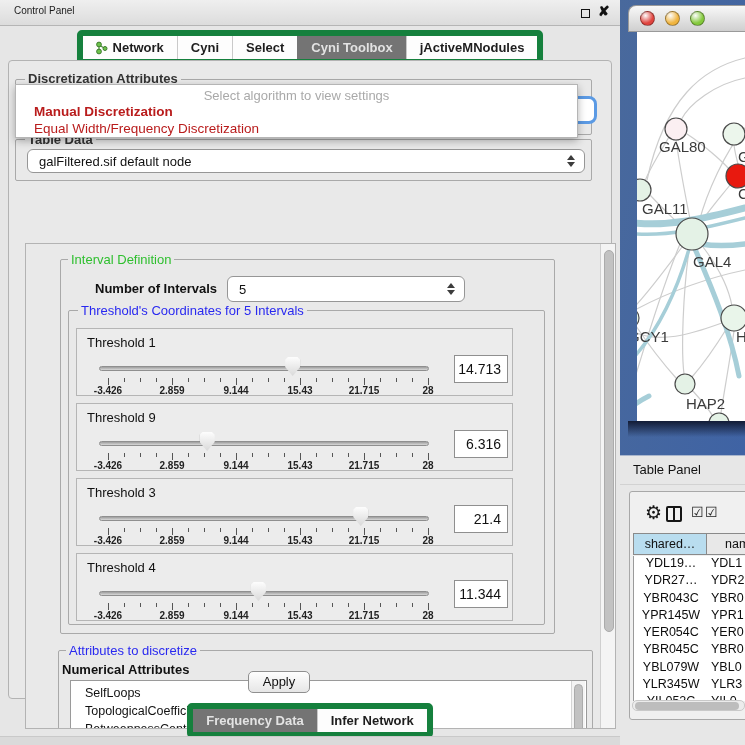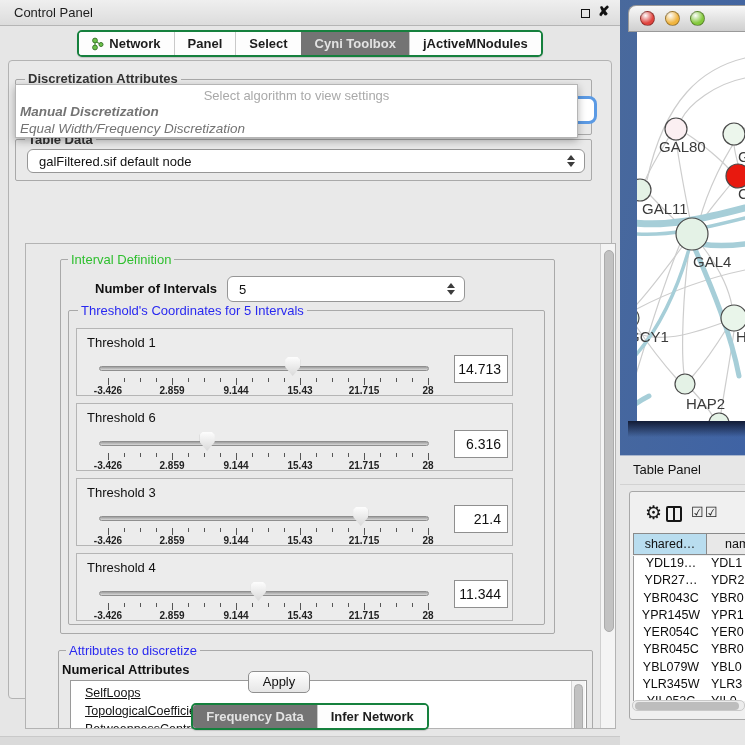--- a/index.html
+++ b/index.html
@@ -2,26 +2,26 @@
 <html><head>
 <meta charset="utf-8">
 <style>
   html,body{margin:0;padding:0;background:#cfcfcf;}
   *{box-sizing:border-box;font-family:"Liberation Sans",sans-serif;}
   .screen{position:relative;width:745px;height:745px;background:#e6e6e6;overflow:hidden;}
   .abs{position:absolute;}
 
   
   .cp-titlebar{left:0;top:0;width:620px;height:26px;background:linear-gradient(#efefef,#dcdcdc);border-bottom:1px solid #b5b5b5;}
-  .cp-title{left:14px;top:5px;font-size:13px;color:#1c1c1c;}
+  .cp-title{left:14px;top:5px;font-size:10px;color:#1c1c1c;}
   .win-float{left:581px;top:9px;width:9px;height:9px;border:1.6px solid #111;}
   .win-close{left:598px;top:3px;font-size:14px;font-weight:bold;color:#111;}
 
   .tabbar{display:flex;justify-content:center;left:0;width:620px;}
-  .tabgroup{display:flex;border:2px solid #15803d;border-radius:5px;overflow:hidden;background:#fff;box-shadow:0 1px 1px rgba(0,0,0,.15);}
+  .tabgroup{display:flex;border:6px solid #15803d;border-radius:5px;overflow:hidden;background:#fff;box-shadow:0 1px 1px rgba(0,0,0,.15);}
   .tab{display:flex;align-items:center;gap:5px;padding:4px 13px;font-size:13px;font-weight:bold;color:#1d1d1d;background:#fdfdfd;border-left:1px solid #c9c9c9;cursor:default;white-space:nowrap;}
   .tab:first-child{border-left:none;}
   .tab.sel{background:#747474;color:#e3e3e3;border-left-color:#747474;}
 
   .cp-panel{left:8px;top:60px;width:604px;height:639px;background:#e9e9e9;border:1px solid #b3b3b3;border-radius:4px;}
 
   .group{border:1px solid #a9a9a9;border-radius:2px;}
   .group-label{font-size:13px;background:#e9e9e9;padding:0 3px;white-space:nowrap;z-index:5;}
   .g-green{color:#2ebf2e;}
   .g-blue{color:#2929f0;text-align:center;}
@@ -31,35 +31,35 @@
   .combo .txt{padding-left:11px;flex:1;}
   .spinner{width:9px;margin-right:9px;display:flex;flex-direction:column;align-items:center;gap:2px;}
   .spinner i{width:0;height:0;border-left:4px solid transparent;border-right:4px solid transparent;}
   .spinner .up{border-bottom:5px solid #3c3c3c;}
   .spinner .dn{border-top:5px solid #3c3c3c;}
 
   .focus-combo{border:3px solid #5b9ae4;border-radius:8px;background:#fff;z-index:10;}
 
   .popup{background:#fff;border:1px solid #b5b5b5;box-shadow:0 3px 8px rgba(0,0,0,.3);z-index:30;}
   .popup .ph{font-size:13px;color:#a9a9a9;text-align:center;padding-top:3px;height:18px;}
-  .popup .item{font-size:13.5px;color:#737373;padding:1px 4px;height:17px;line-height:16px;font-style:italic;}
+  .popup .item{font-size:13.5px;color:#b91c1c;padding:1px 18px;height:17px;line-height:16px;}
   .popup .item.b{font-weight:bold;}
 
   .viewport{left:16px;top:182px;width:591px;height:486px;border:1px solid #b3b3b3;background:#e9e9e9;overflow:hidden;}
 
   .thr-box{left:50px;width:437px;height:68px;background:#ececec;border:1px solid #b5b5b5;}
   .thr-label{left:10px;top:6px;font-size:13px;font-weight:normal;color:#111;}
   .thr-track{left:22px;top:37px;width:330px;height:5px;border-radius:3px;background:linear-gradient(#9d9d9d,#d8d8d8);border:1px solid #8f8f8f;}
   .thr-thumb{width:15px;height:19px;top:28px;background:linear-gradient(#fdfdfd,#d9d9d9);clip-path:polygon(18% 0,82% 0,100% 14%,100% 52%,50% 100%,0 52%,0 14%);filter:drop-shadow(0 0 1px #777);}
   .tick{width:1px;background:#555;top:49px;}
   .tick-lab{top:56px;width:44px;text-align:center;font-size:10px;font-weight:bold;color:#222;}
   .thr-value{left:377px;top:26px;width:54px;height:28px;background:#fff;border:1px solid #8f8f8f;font-size:14px;color:#111;text-align:right;line-height:26px;padding-right:6px;}
 
   .list-box{background:#fff;border:1px solid #9a9a9a;}
-  .list-item{font-size:12.5px;color:#111;padding-left:14px;height:18px;line-height:18px;text-decoration:underline;}
+  .list-item{font-size:12.5px;color:#111;padding-left:14px;height:18px;line-height:18px;}
 
   .vscroll{background:#f4f4f4;border-left:1px solid #cfcfcf;}
   .scroll-thumb{background:#c2c2c2;border-radius:5px;border:1px solid #ababab;}
 
   .btn{background:linear-gradient(#fefefe,#e6e6e6);border:1px solid #8f8f8f;border-radius:5px;font-size:13px;color:#111;text-align:center;line-height:20px;}
 
   
   .desktop{left:620px;top:0;width:125px;height:455px;background:linear-gradient(100deg,#49699c,#3f63a4);}
   .net-titlebar{left:628px;top:5px;width:117px;height:27px;border-radius:8px 0 0 0;background:linear-gradient(#f8f8f8,#cfcfcf);border:1px solid #9a9a9a;border-right:none;}
   .light{width:15px;height:15px;border-radius:50%;top:5px;border:1px solid rgba(0,0,0,.35);}
@@ -99,21 +99,21 @@
           <svg width="12" height="14" viewBox="0 0 12 14">
             <line x1="3" y1="4" x2="3" y2="10" stroke="#4d8f3c" stroke-width="1.2"></line>
             <line x1="3" y1="4" x2="9" y2="7.5" stroke="#4d8f3c" stroke-width="1.2"></line>
             <circle cx="3" cy="3.5" r="2.4" fill="#6cc24a" stroke="#3d7a2e"></circle>
             <circle cx="3" cy="10.5" r="2.4" fill="#6cc24a" stroke="#3d7a2e"></circle>
             <circle cx="9" cy="7.5" r="2" fill="#6cc24a" stroke="#3d7a2e"></circle>
           </svg>
           <span>Network</span>
         </div>
         <div class="tab">
-          <span>Panel</span>
+          <span>Cyni</span>
         </div>
         <div class="tab">
           <span>Select</span>
         </div>
         <div class="tab sel">
           <span>Cyni Toolbox</span>
         </div>
         <div class="tab">
           <span>jActiveMNodules</span>
         </div>
@@ -189,21 +189,21 @@
             <div class="abs tick-lab" style="left: 9px;">-3.426</div>
             <div class="abs tick-lab" style="left: 73px;">2.859</div>
             <div class="abs tick-lab" style="left: 137px;">9.144</div>
             <div class="abs tick-lab" style="left: 201px;">15.43</div>
             <div class="abs tick-lab" style="left: 265px;">21.715</div>
             <div class="abs tick-lab" style="left: 329px;">28</div>
             <div class="abs thr-thumb" style="left: 208.203px;"></div>
             <div class="abs thr-value">14.713</div>
           </div>
           <div class="abs thr-box" style="top: 159px;">
-            <div class="abs thr-label">Threshold 6</div>
+            <div class="abs thr-label">Threshold 9</div>
             <div class="abs thr-track"></div>
             <div class="abs tick" style="left: 30.5px; height: 7px;"></div>
             <div class="abs tick" style="left: 46.5px; height: 4px;"></div>
             <div class="abs tick" style="left: 62.5px; height: 4px;"></div>
             <div class="abs tick" style="left: 78.5px; height: 4px;"></div>
             <div class="abs tick" style="left: 94.5px; height: 7px;"></div>
             <div class="abs tick" style="left: 110.5px; height: 4px;"></div>
             <div class="abs tick" style="left: 126.5px; height: 4px;"></div>
             <div class="abs tick" style="left: 142.5px; height: 4px;"></div>
             <div class="abs tick" style="left: 158.5px; height: 7px;"></div>

